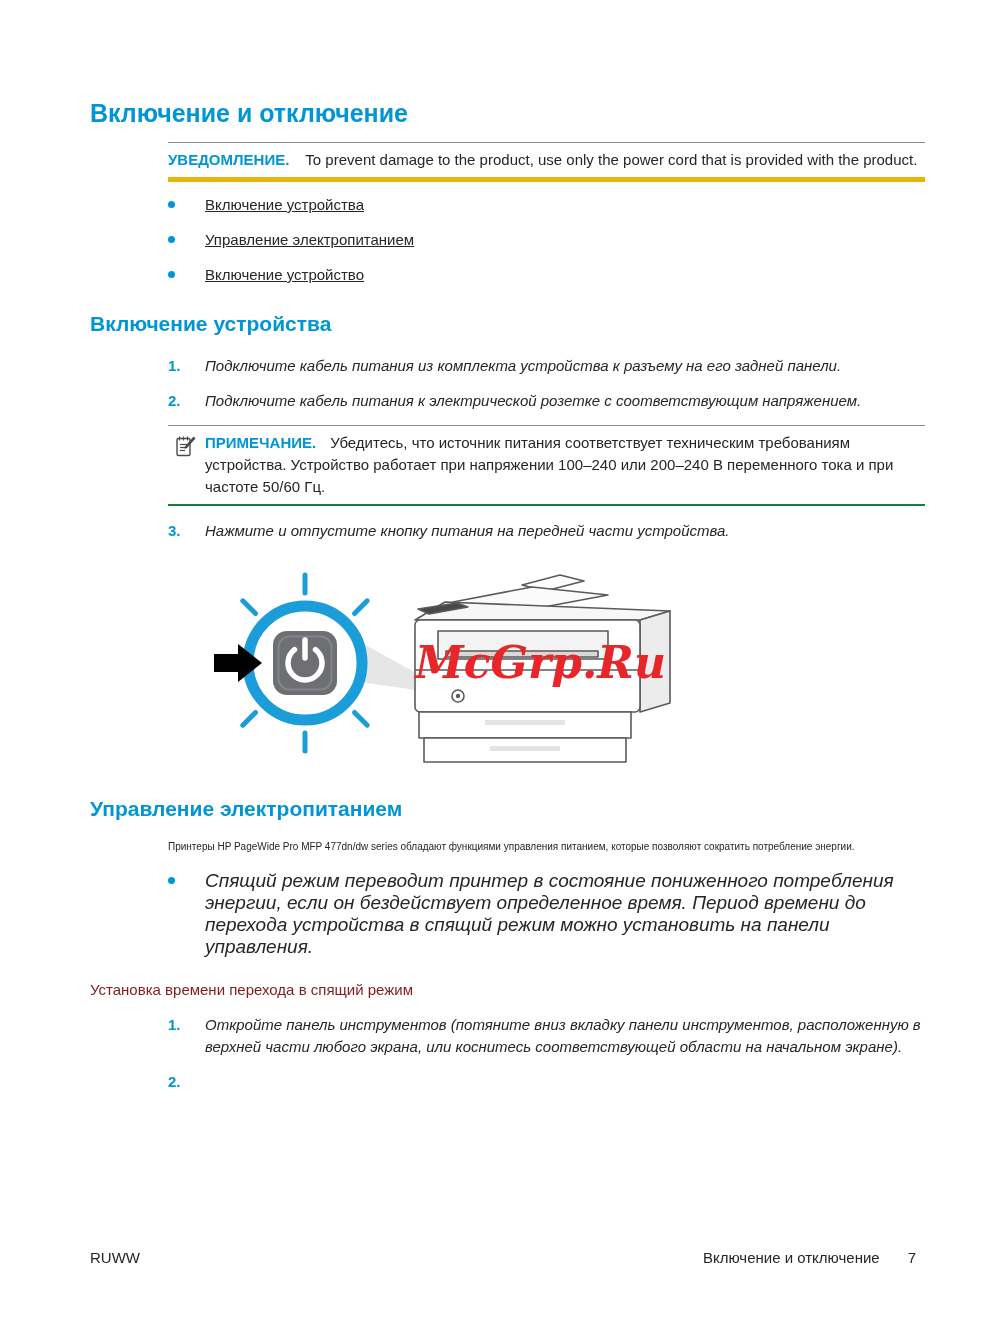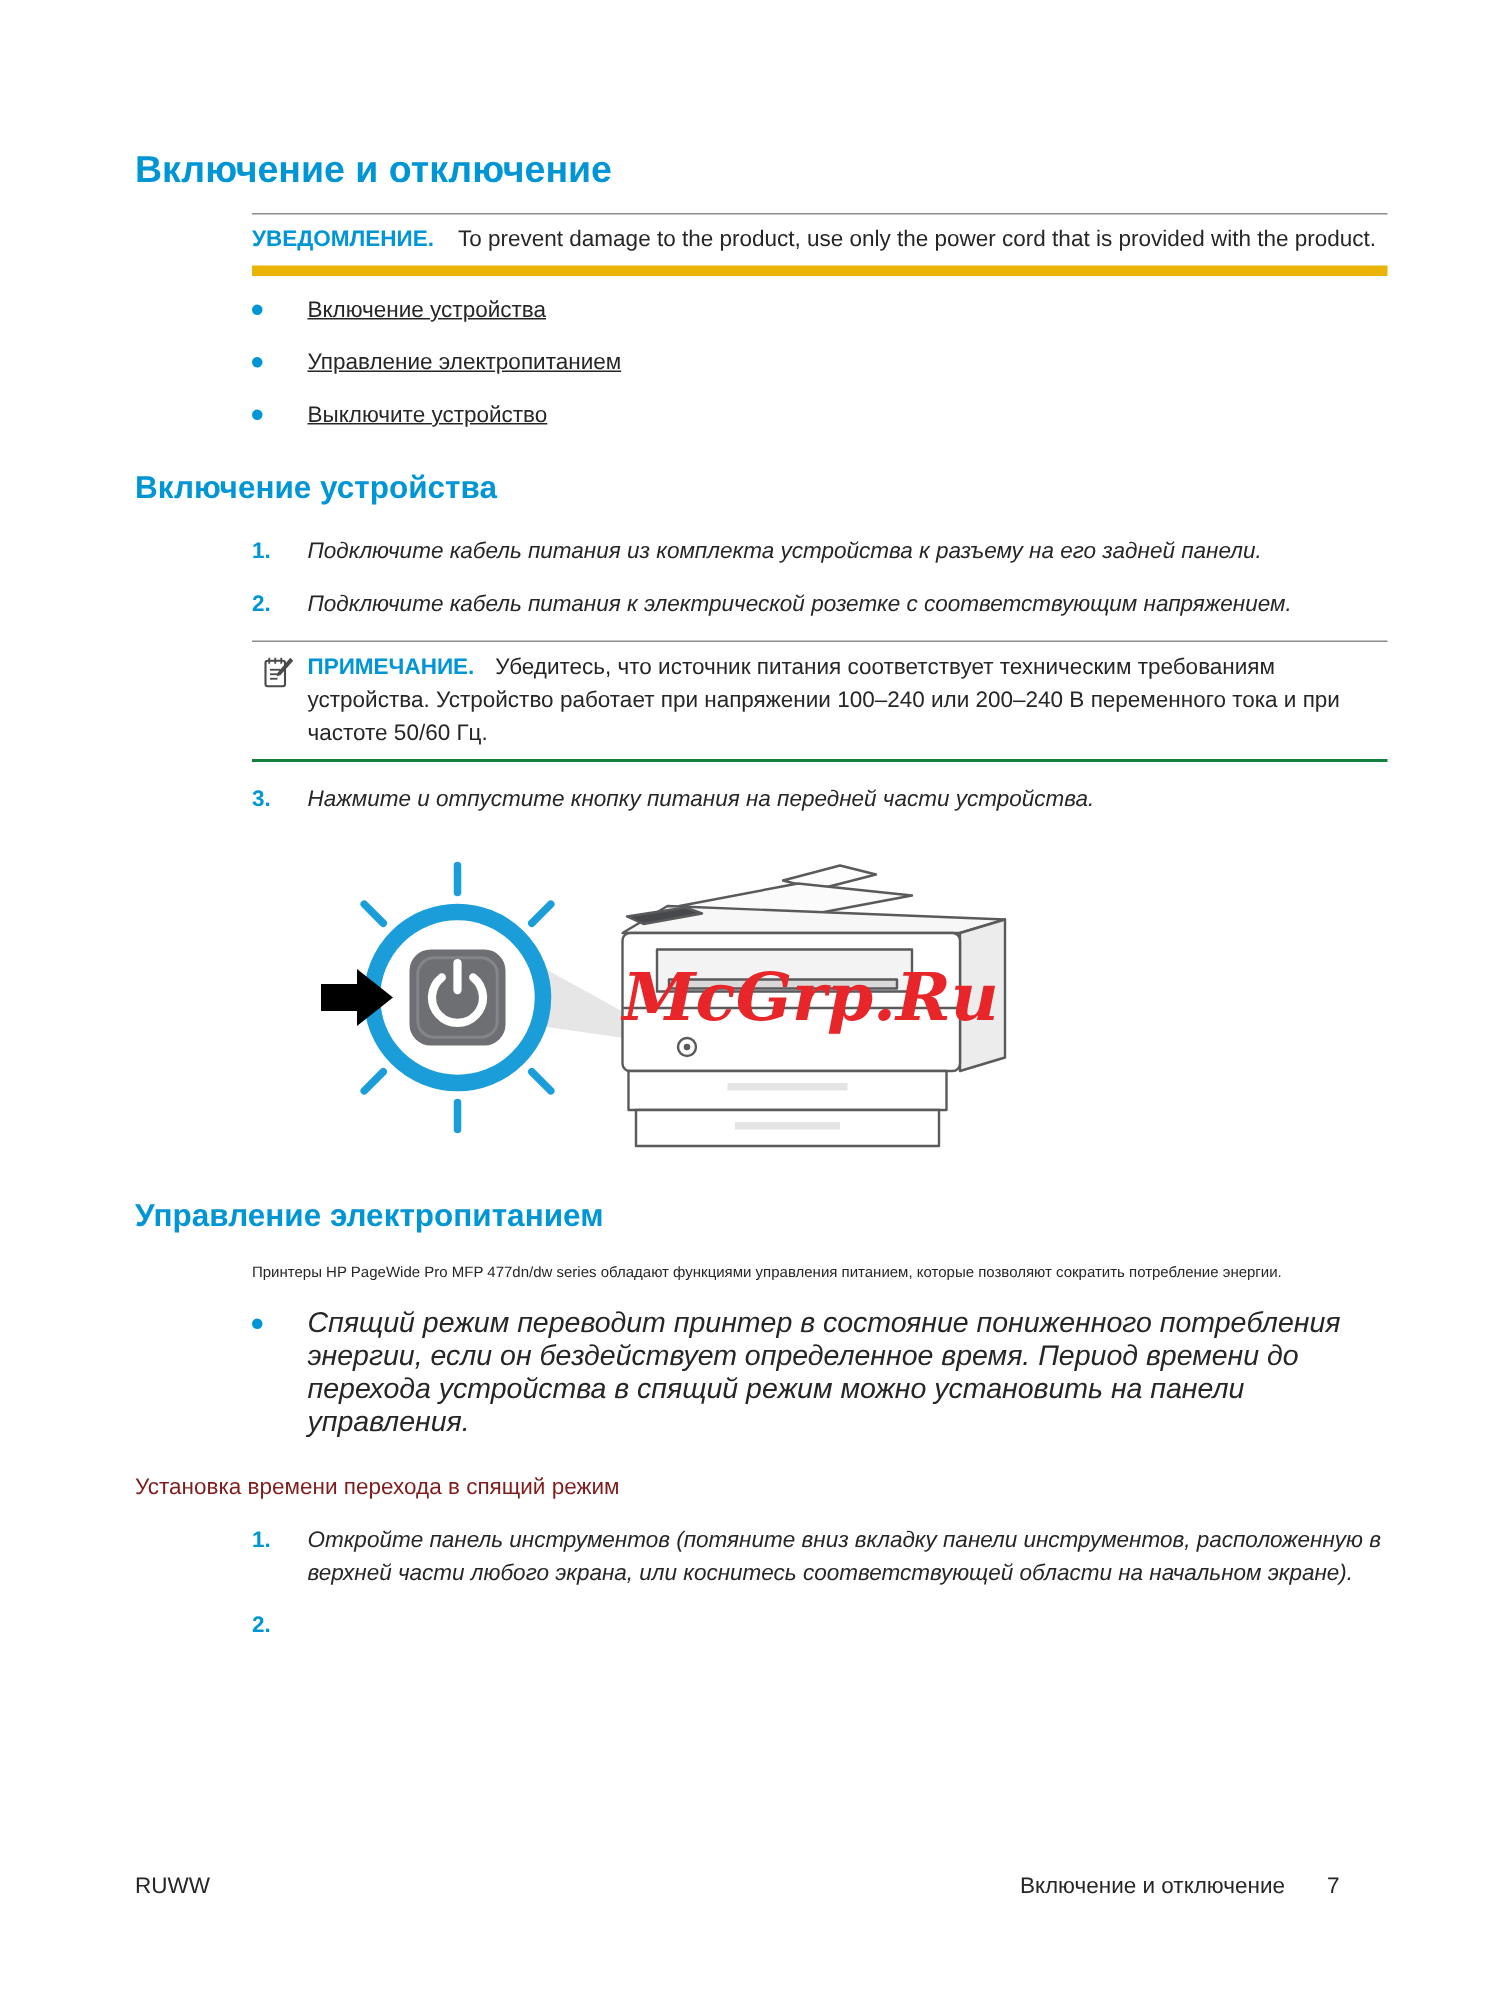--- a/index.html
+++ b/index.html
@@ -2,21 +2,21 @@
 <html><head>
 <meta charset="utf-8">
 <style>
   * { box-sizing: border-box; }
   html,body { margin:0; padding:0; background:#ffffff; }
   body { font-family:"Liberation Sans", sans-serif; color:#262626; }
   .page { position:relative; width:960px; height:1332px; background:#fff; overflow:hidden;border-radius:11px; }
 
   h1.title { margin:0 0 0 90px; padding-top:98px; font-size:25px; line-height:30px; font-weight:bold; color:#0096d6; }
 
-  .notice-box { margin:14px 0 0 168px; width:757px; border-top:1px solid #8c8c8c; border-bottom:7px solid #eab308; padding:6px 0; font-size:15px; line-height:22px; }
+  .notice-box { margin:14px 0 0 168px; width:757px; border-top:1px solid #8c8c8c; border-bottom:5px solid #eab308; padding:6px 0; font-size:15px; line-height:22px; }
   .notice-label { color:#0096d6; font-weight:bold; margin-right:16px; }
 
   .toc { margin:12px 0 0 168px; padding:0; list-style:none; }
   .toc li { display:flex; margin-bottom:14px; font-size:15px; line-height:21px; }
   .dot { flex:none; width:7px; height:7px; border-radius:50%; background:#0096d6; margin:7px 30px 0 0; }
   .link { color:#262626; text-decoration:underline; cursor:pointer; }
 
   h2.section { margin:26px 0 0 90px; font-size:21px; line-height:26px; font-weight:bold; color:#0096d6; }
   h3.subsection { margin:22px 0 0 90px; font-size:15px; line-height:20px; font-weight:normal; color:#7f1d1d; }
 
@@ -33,21 +33,21 @@
   .watermark { font-family:"DejaVu Serif", serif; font-style:italic; font-weight:bold; font-size:44px; fill:#e82529; }
 
   .para { margin:14px 0 0 168px; width:757px; font-size:10px; line-height:22px; }
 
   .bullets { margin:12px 0 0 168px; padding:0; list-style:none; }
   .bullets li { display:flex; margin-bottom:13px; font-size:19px; line-height:22px;font-style:italic; }
   .bullets .txt { width:720px; }
 
   .gear { display:inline-block; vertical-align:-3px; margin:0 2px 0 6px; }
 
-  .footer { position:absolute; top:1248px; left:90px; right:67px; display:flex; justify-content:space-between; font-size:15px; line-height:20px; color:#262626; }
+  .footer { position:absolute; top:1248px; left:90px; right:44px; display:flex; justify-content:space-between; font-size:15px; line-height:20px; color:#262626; }
   .footer-right { display:flex; gap:28px; }
 </style>
 </head>
 <body>
 
 <div class="page">
 
   <h1 class="title">Включение и отключение</h1>
 
   <div class="notice-box">
@@ -58,21 +58,21 @@
     <li>
       <span class="dot"></span>
       <span class="link">Включение устройства</span>
     </li>
     <li>
       <span class="dot"></span>
       <span class="link">Управление электропитанием</span>
     </li>
     <li>
       <span class="dot"></span>
-      <span class="link">Выключите устройство</span>
+      <span class="link">Включение устройство</span>
     </li>
   </ul>
 
   <h2 class="section">Включение устройства</h2>
 
   <div class="steps">
     <div class="step">
       <span class="num">1.</span>
       <span class="txt">Подключите кабель питания из комплекта устройства к разъему на его задней панели.</span>
     </div>

